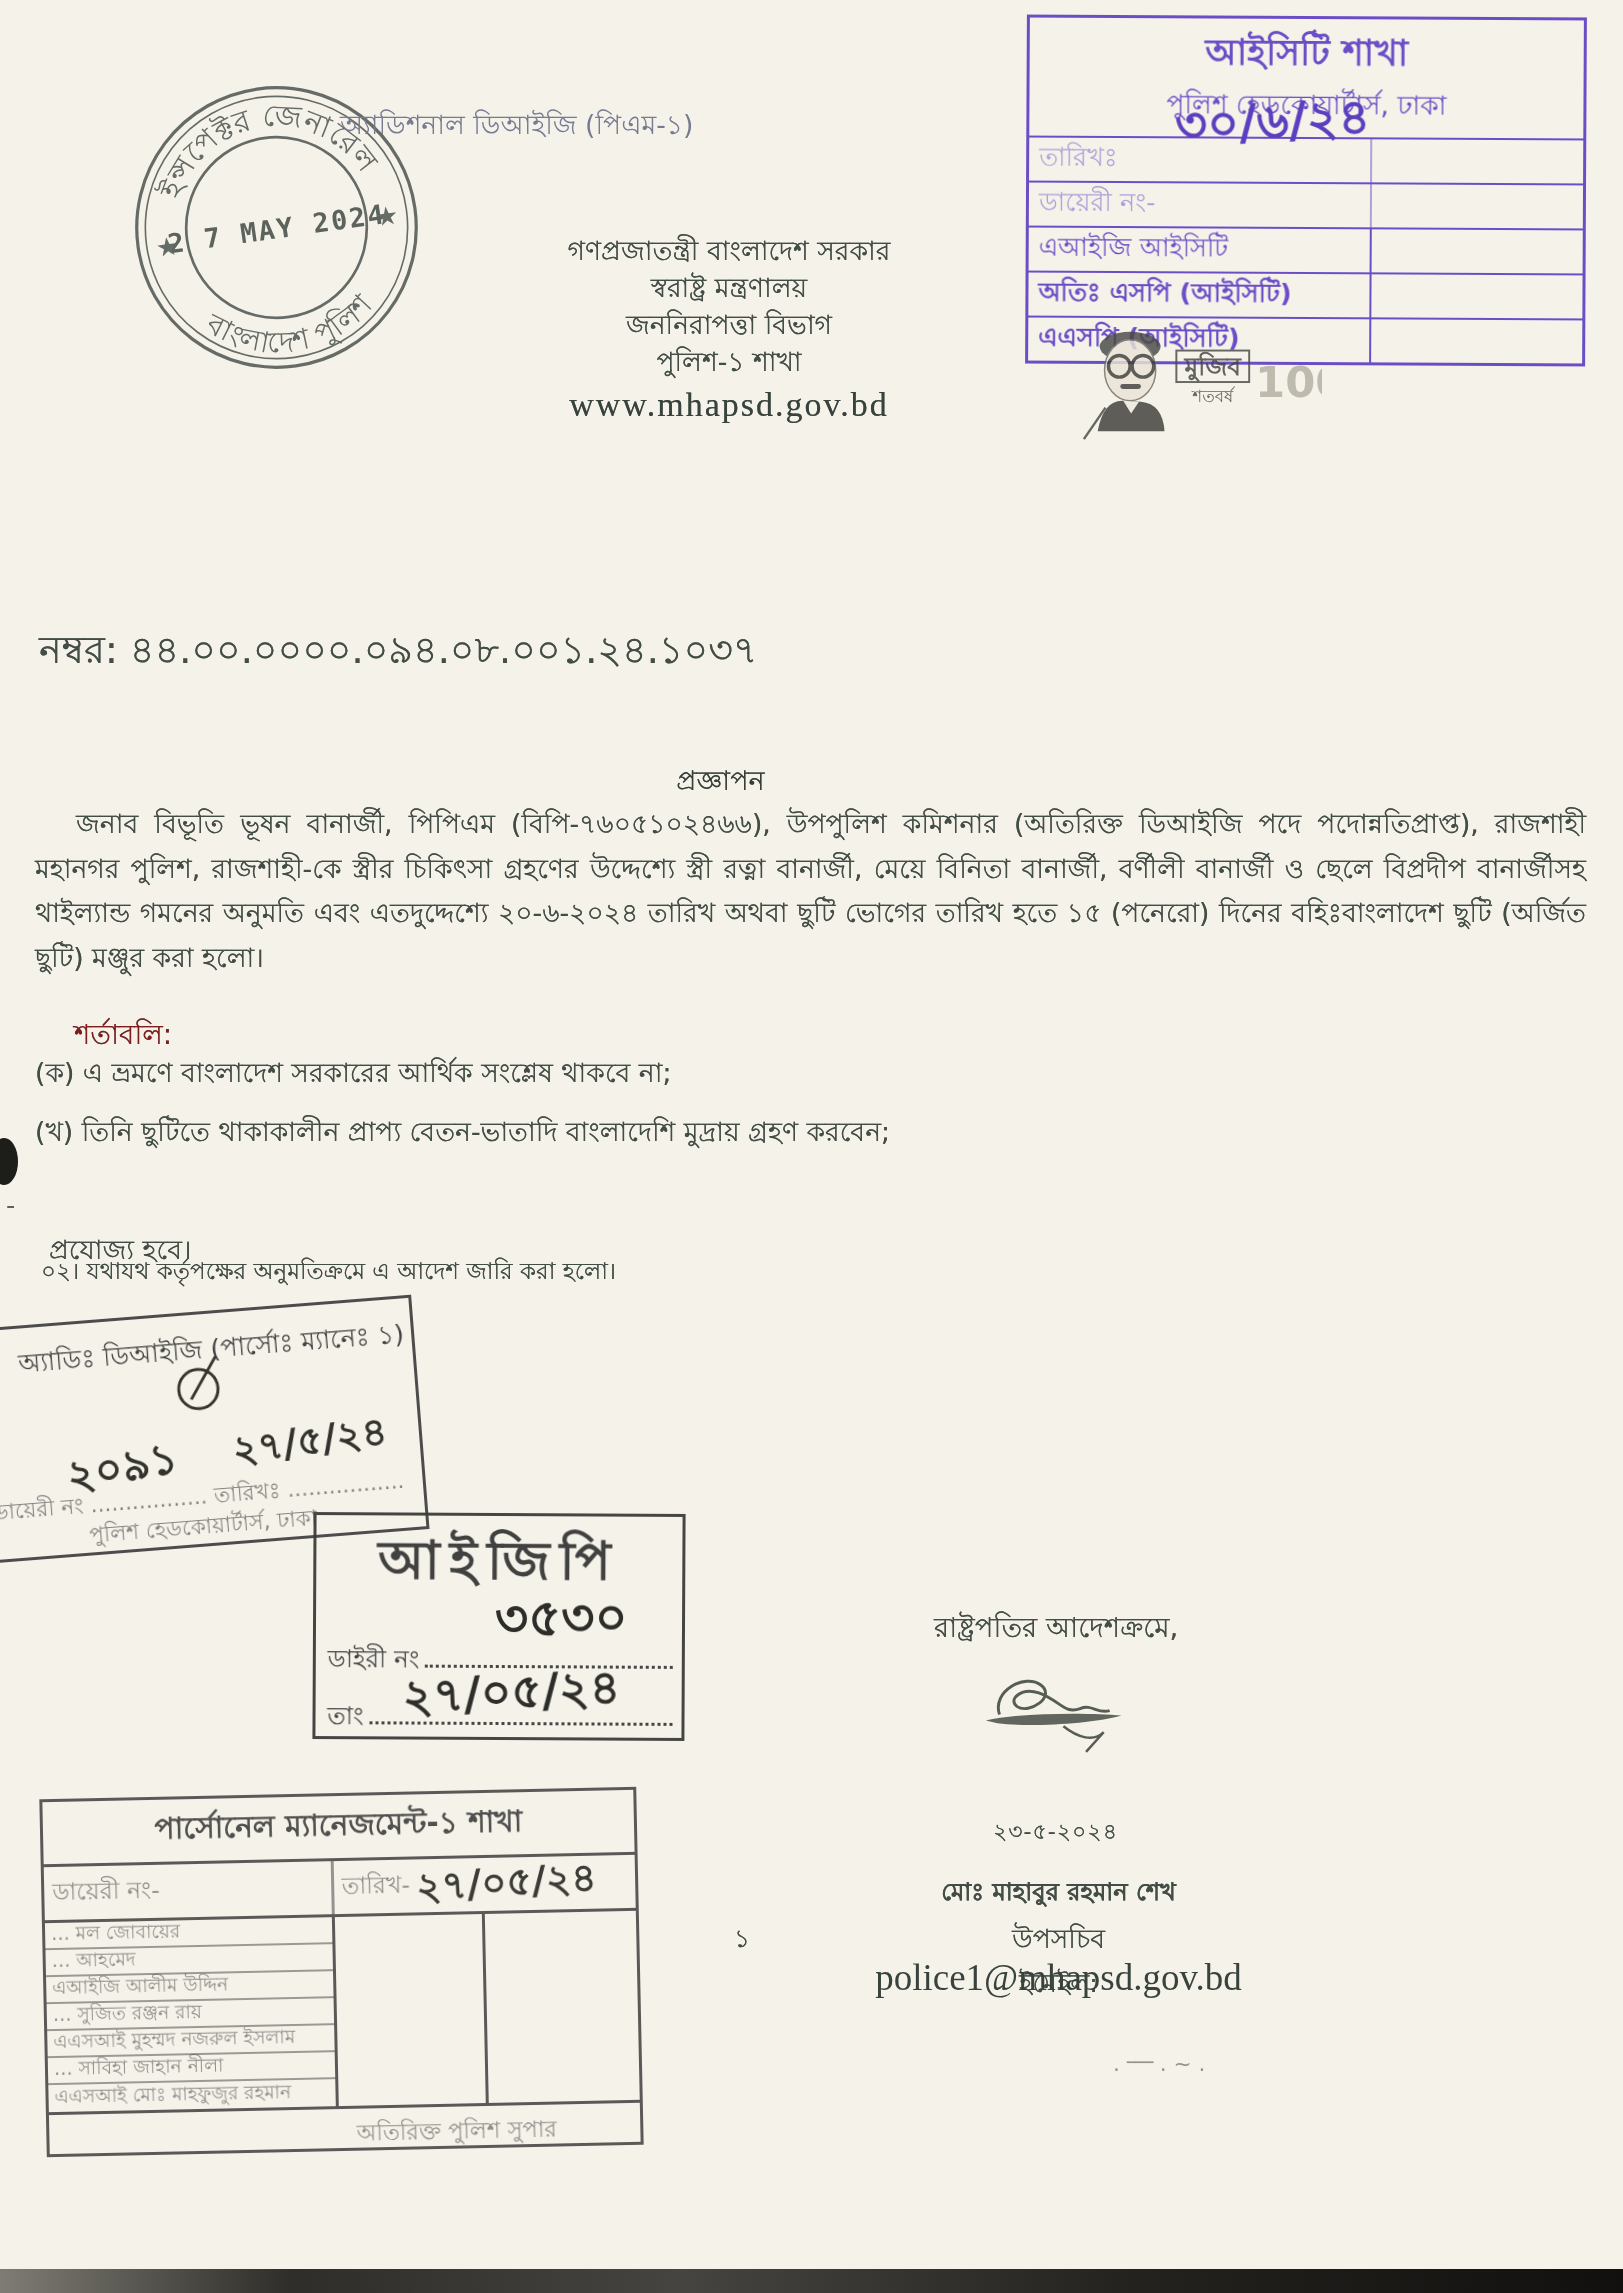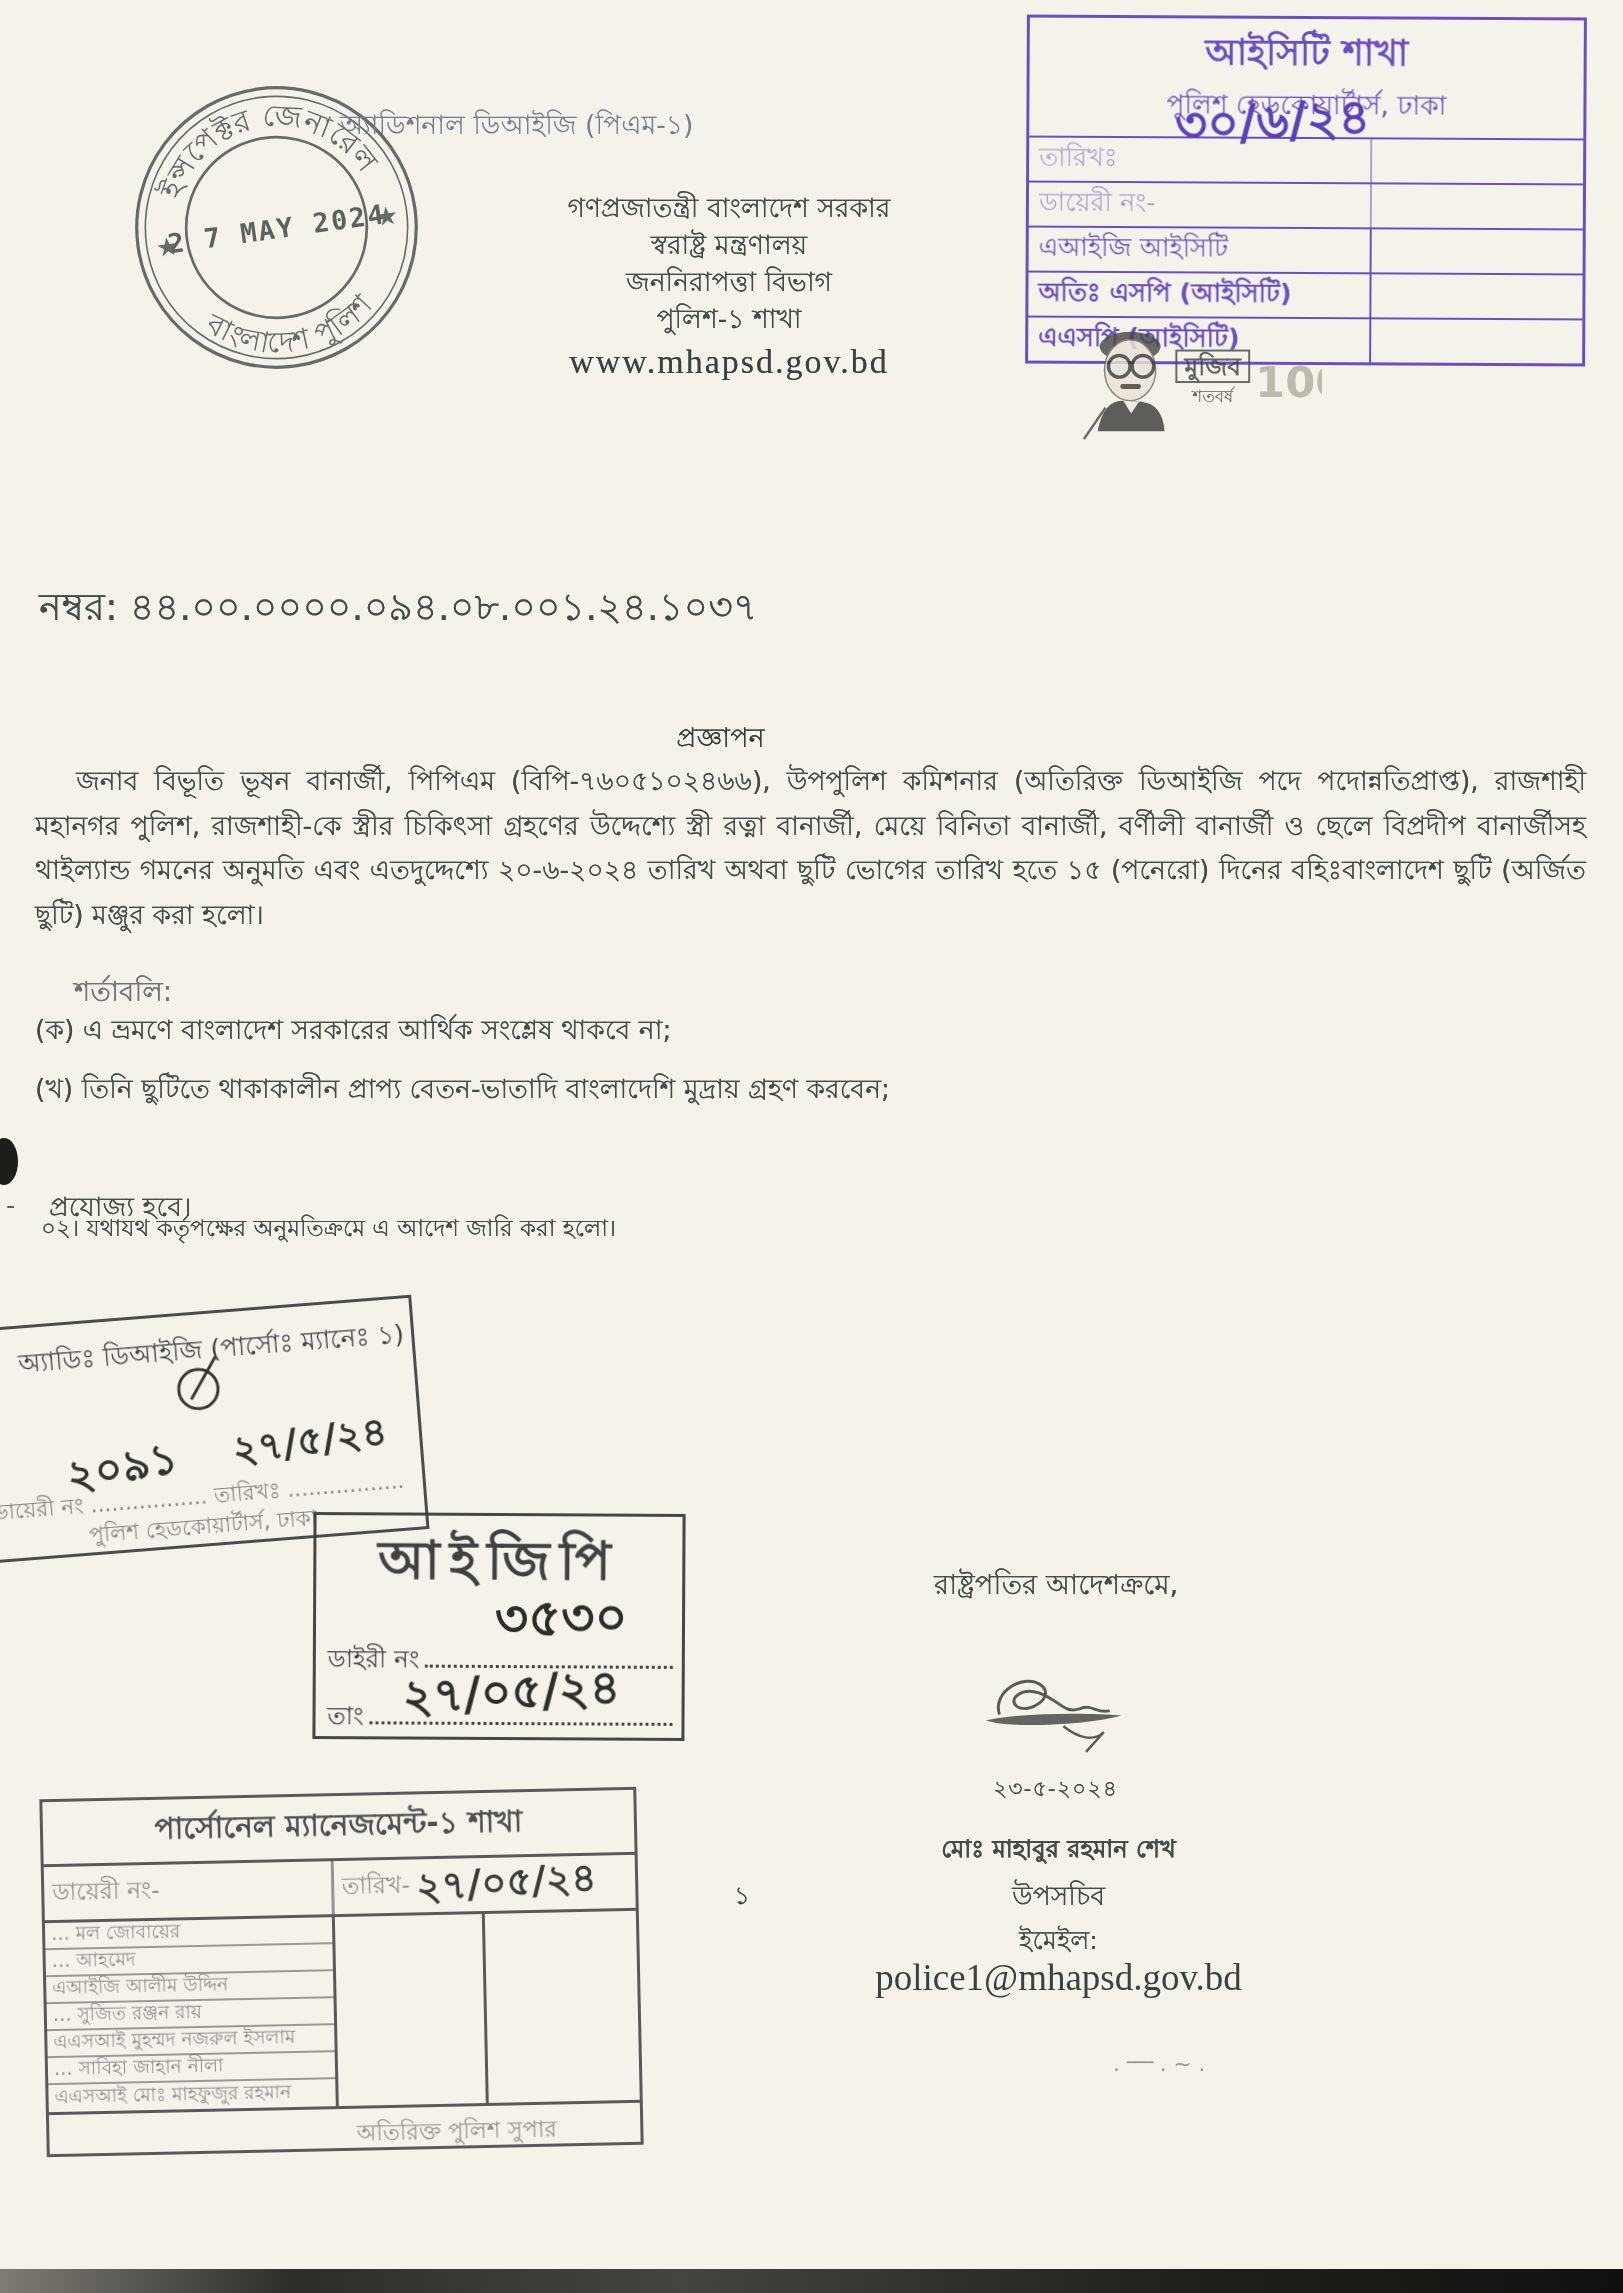--- a/index.html
+++ b/index.html
@@ -2,21 +2,21 @@
 <html><head>
 <meta charset="utf-8">
 <style>
   html,body{margin:0;padding:0;background:#9a978f;}
   .page{
     position:relative;width:1623px;height:2293px;margin:0 auto;
     background:#f5f2ea;overflow:hidden;
     font-family:"DejaVu Sans",sans-serif;color:#424d46;
   }
   .abs{position:absolute;}
-  .print{text-shadow:0 0 0.5px rgba(62,74,66,.75);}
+  .print{text-shadow:0 0 0.5px rgba(62,74,66,.75);margin-top:43px;}
   .hand{color:#23231f;font-weight:600;}
   .faint{opacity:.5;filter:blur(0.4px);}
   .faint2{opacity:.62;filter:blur(0.3px);}
   .eng{font-family:"Liberation Serif",serif;font-size:35px;}
 
   
   .ict{left:1026px;top:15.8px;width:554px;border:3px solid #6b4ec6;color:#6b4ec6;
        transform:rotate(.3deg);filter:blur(0.2px);}
   .ict-head{text-align:center;padding:5.9px 0 7.9px;}
   .ict-title{font-size:36px;font-weight:bold;}
@@ -41,21 +41,21 @@
   .date-block{left:1064px;top:571px;font-size:28.6px;}
   .date-bn{border-bottom:2.5px solid #49524c;padding:0 13.8px 3.9px 9.9px;display:inline-block;}
   .date-en{position:absolute;left:108px;top:65px;white-space:nowrap;}
 
   
   .memo-title{left:8px;top:717px;width:1359px;text-align:center;font-size:27px;color:#353f39;padding-left:33px;}
   .memo-body{left:35px;top:759px;width:1551px;font-size:26.6px;line-height:1.68;
              text-align:justify;text-indent:41px;}
   .cond{left:35px;font-size:26.6px;white-space:nowrap;}
   .closing{left:41px;top:1210px;font-size:23px;}
-  .sh-title{left:74px;top:971px;font-size:27.6px;color:#737373;}
+  .sh-title{left:74px;top:971px;font-size:27.6px;color:#7f1d1d;}
 
   
   .perso{left:-29.6px;top:1312px;width:445px;height:229px;border:3px solid #3f3f3f;
          transform:rotate(-4.5deg);filter:blur(0.3px);opacity:.92;color:#333;}
   .perso-title{font-size:25.6px;margin:15.8px 7.9px 0 51px;white-space:nowrap;}
   .perso-diary{position:absolute;left:13.8px;top:165px;font-size:21.7px;white-space:nowrap;}
   .perso-foot{position:absolute;left:0;top:195px;width:100%;text-align:center;font-size:21.7px;}
   .perso-num{position:absolute;left:91px;top:114px;font-size:43px;transform:rotate(-6deg);}
   .perso-date{position:absolute;left:258px;top:104px;font-size:39px;transform:rotate(-3deg);}
 

